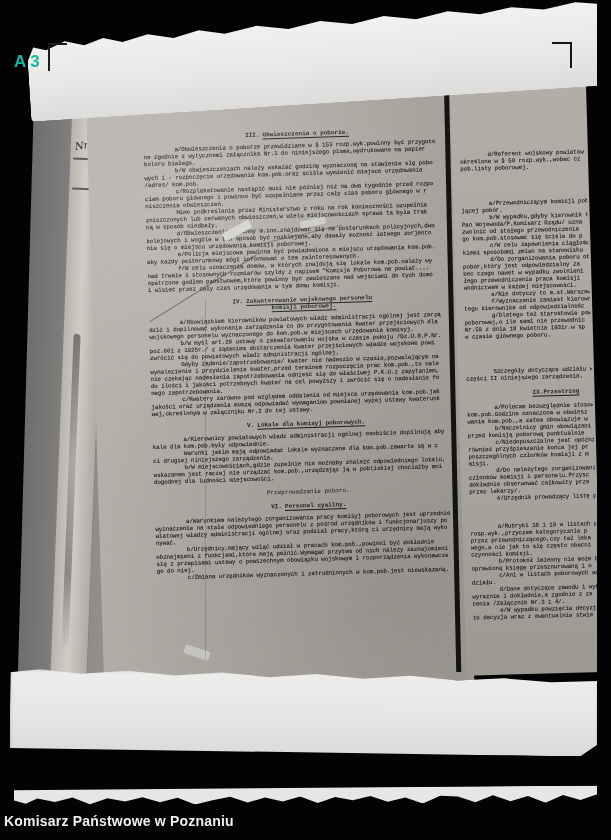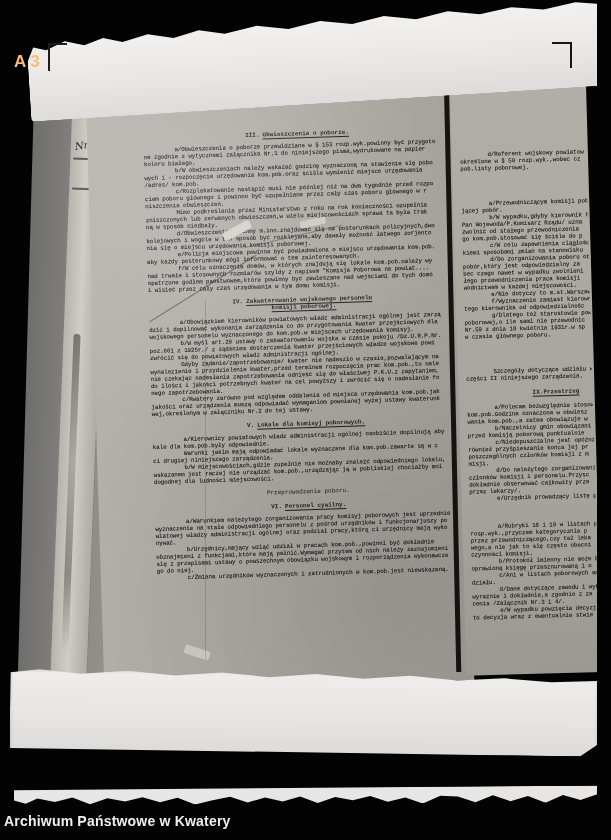--- a/index.html
+++ b/index.html
@@ -7,21 +7,21 @@
        font-family:"Liberation Sans",sans-serif;}
   .abs{position:absolute;}
 
   
   .frame{width:611px;height:840px;background:#030303;position:relative;overflow:hidden;}
   .band-top{left:26px;top:36px;width:640px;height:86px;
     background:linear-gradient(180deg,#f2f1ef 0%,#e9e8e6 55%,#dddcda 100%);
     transform:rotate(-3.6deg);transform-origin:left top;border-radius:14px 0 0 4px;
     clip-path:polygon(0 30%,1% 14%,3% 18%,6% 9%,9% 15%,12% 8%,15% 14%,19% 7%,23% 13%,27% 6%,31% 12%,36% 5%,41% 11%,46% 4%,51% 10%,56% 3%,61% 9%,66% 2%,71% 8%,76% 2%,81% 7%,86% 1%,91% 6%,96% 1%,100% 5%,100% 100%,0 100%);
     z-index:8;}
-  .a3{left:14px;top:52px;font-size:17px;font-weight:bold;letter-spacing:4px;color:#fdba74;z-index:9;}
+  .a3{left:14px;top:52px;font-size:17px;font-weight:bold;letter-spacing:4px;color:#14b8a6;z-index:9;}
   .cmark{width:17px;height:26px;z-index:9;}
   .cmark.l{left:48px;top:43px;border-top:2px solid #1d1d1d;border-left:2px solid #1d1d1d;}
   .cmark.r{left:552px;top:42px;width:18px;height:24px;border-top:2px solid #161616;border-right:2px solid #161616;}
 
   .band-b1{left:10px;top:668px;width:588px;height:86px;
     background:linear-gradient(180deg,#efeeec,#e6e5e3 60%,#dcdbd9);
     transform:rotate(0.5deg);z-index:8;
     clip-path:polygon(0 8%,5% 4%,12% 9%,20% 5%,28% 10%,36% 6%,44% 11%,52% 7%,60% 12%,68% 8%,76% 13%,84% 10%,92% 14%,100% 12%,100% 86%,97% 100%,0 96%);
     box-shadow:inset 0 4px 5px -2px rgba(0,0,0,.55);}
   .band-b2{left:14px;top:787px;width:584px;height:17px;background:#e7e6e4;
@@ -254,14 +254,14 @@
   </div>
 
   <div class="abs band-top"></div>
   <div class="abs a3">A3</div>
   <div class="abs cmark l"></div>
   <div class="abs cmark r"></div>
   <div class="abs band-b1"></div>
   <div class="abs band-b2"></div>
   <div class="abs right-border"></div>
 
-  <div class="abs caption">Archiwum Państwowe w Kwatery</div>
+  <div class="abs caption">Komisarz Państwowe w Poznaniu</div>
 </div>
 
 </body></html>

